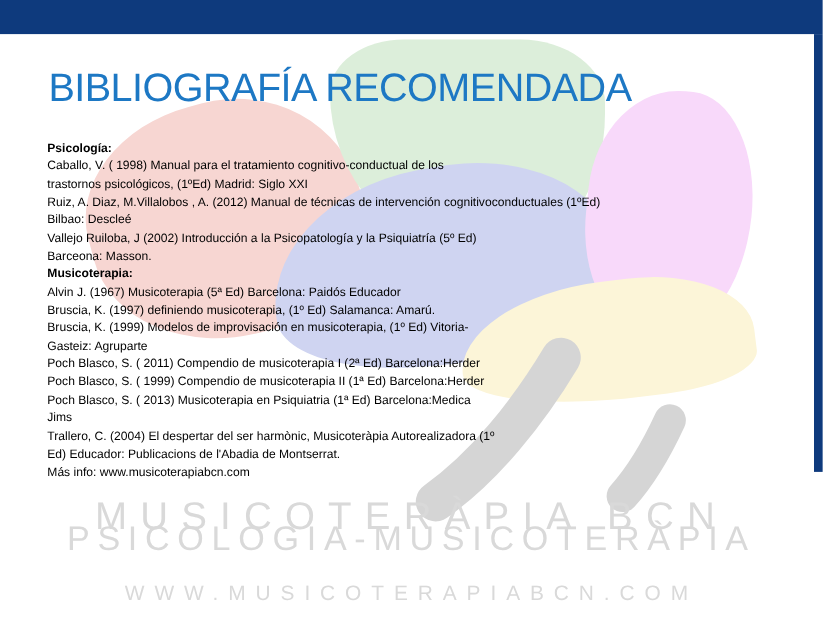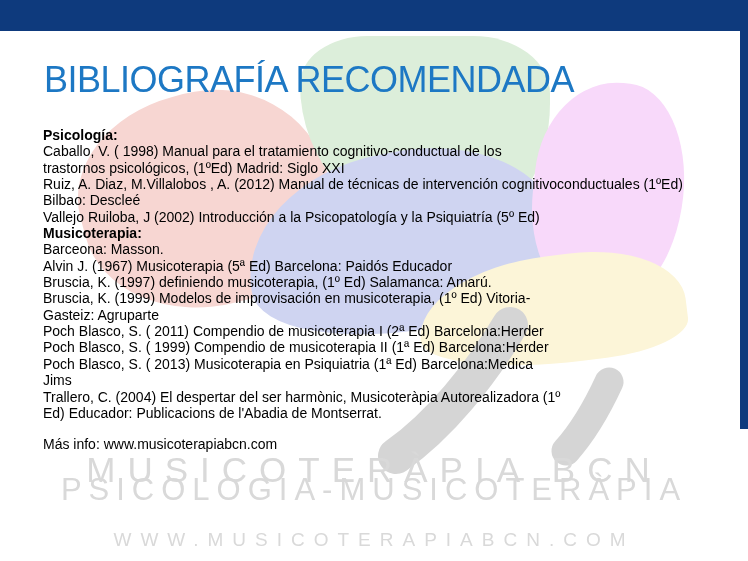--- a/index.html
+++ b/index.html
@@ -56,24 +56,24 @@
     font-size:36px;line-height:46px;font-weight:normal;
     letter-spacing:-0.5px;color:#1d78c4;white-space:nowrap;
   }
 
   
   .bib{
     position:absolute;left:43px;top:127px;width:700px;z-index:5;
     color:#000000;
   }
   .line{
-    font-size:14px;height:16.35px;line-height:16.35px;white-space:nowrap;
+    font-size:11px;height:16.35px;line-height:16.35px;white-space:nowrap;
   }
   .line.bold{font-weight:bold;}
-  .more-info{margin-top:15px;}
+  .more-info{margin-top:1px;}
 
   
   .watermark{position:absolute;left:0;top:0;width:748px;z-index:2;color:#d9d9d9;}
   .wm{position:absolute;left:0;width:748px;text-align:center;white-space:nowrap;}
   .wm1{top:450px;font-size:35px;letter-spacing:12px;}
   .wm2{top:472px;font-size:31px;letter-spacing:7px;}
   .wm3{top:529px;font-size:19px;letter-spacing:9px;}
 </style>
 </head>
 <body>
@@ -101,22 +101,22 @@
 
   <h1 class="title">BIBLIOGRAFÍA RECOMENDADA</h1>
 
   <div class="bib">
     <div class="line bold">Psicología:</div>
     <div class="line">Caballo, V. ( 1998) Manual para el tratamiento cognitivo-conductual de los</div>
     <div class="line">trastornos psicológicos, (1ºEd) Madrid: Siglo XXI</div>
     <div class="line">Ruiz, A. Diaz, M.Villalobos , A. (2012) Manual de técnicas de intervención cognitivoconductuales (1ºEd)</div>
     <div class="line">Bilbao: Descleé</div>
     <div class="line">Vallejo Ruiloba, J (2002) Introducción a la Psicopatología y la Psiquiatría (5º Ed)</div>
+    <div class="line">Barceona: Masson.</div>
     <div class="line bold">Musicoterapia:</div>
-    <div class="line">Barceona: Masson.</div>
     <div class="line">Alvin J. (1967) Musicoterapia (5ª Ed) Barcelona: Paidós Educador</div>
     <div class="line">Bruscia, K. (1997) definiendo musicoterapia, (1º Ed) Salamanca: Amarú.</div>
     <div class="line">Bruscia, K. (1999) Modelos de improvisación en musicoterapia, (1º Ed) Vitoria-</div>
     <div class="line">Gasteiz: Agruparte</div>
     <div class="line">Poch Blasco, S. ( 2011) Compendio de musicoterapia I (2ª Ed) Barcelona:Herder</div>
     <div class="line">Poch Blasco, S. ( 1999) Compendio de musicoterapia II (1ª Ed) Barcelona:Herder</div>
     <div class="line">Poch Blasco, S. ( 2013) Musicoterapia en Psiquiatria (1ª Ed) Barcelona:Medica</div>
     <div class="line">Jims</div>
     <div class="line">Trallero, C. (2004) El despertar del ser harmònic, Musicoteràpia Autorealizadora (1º</div>
     <div class="line">Ed) Educador: Publicacions de l'Abadia de Montserrat.</div>

